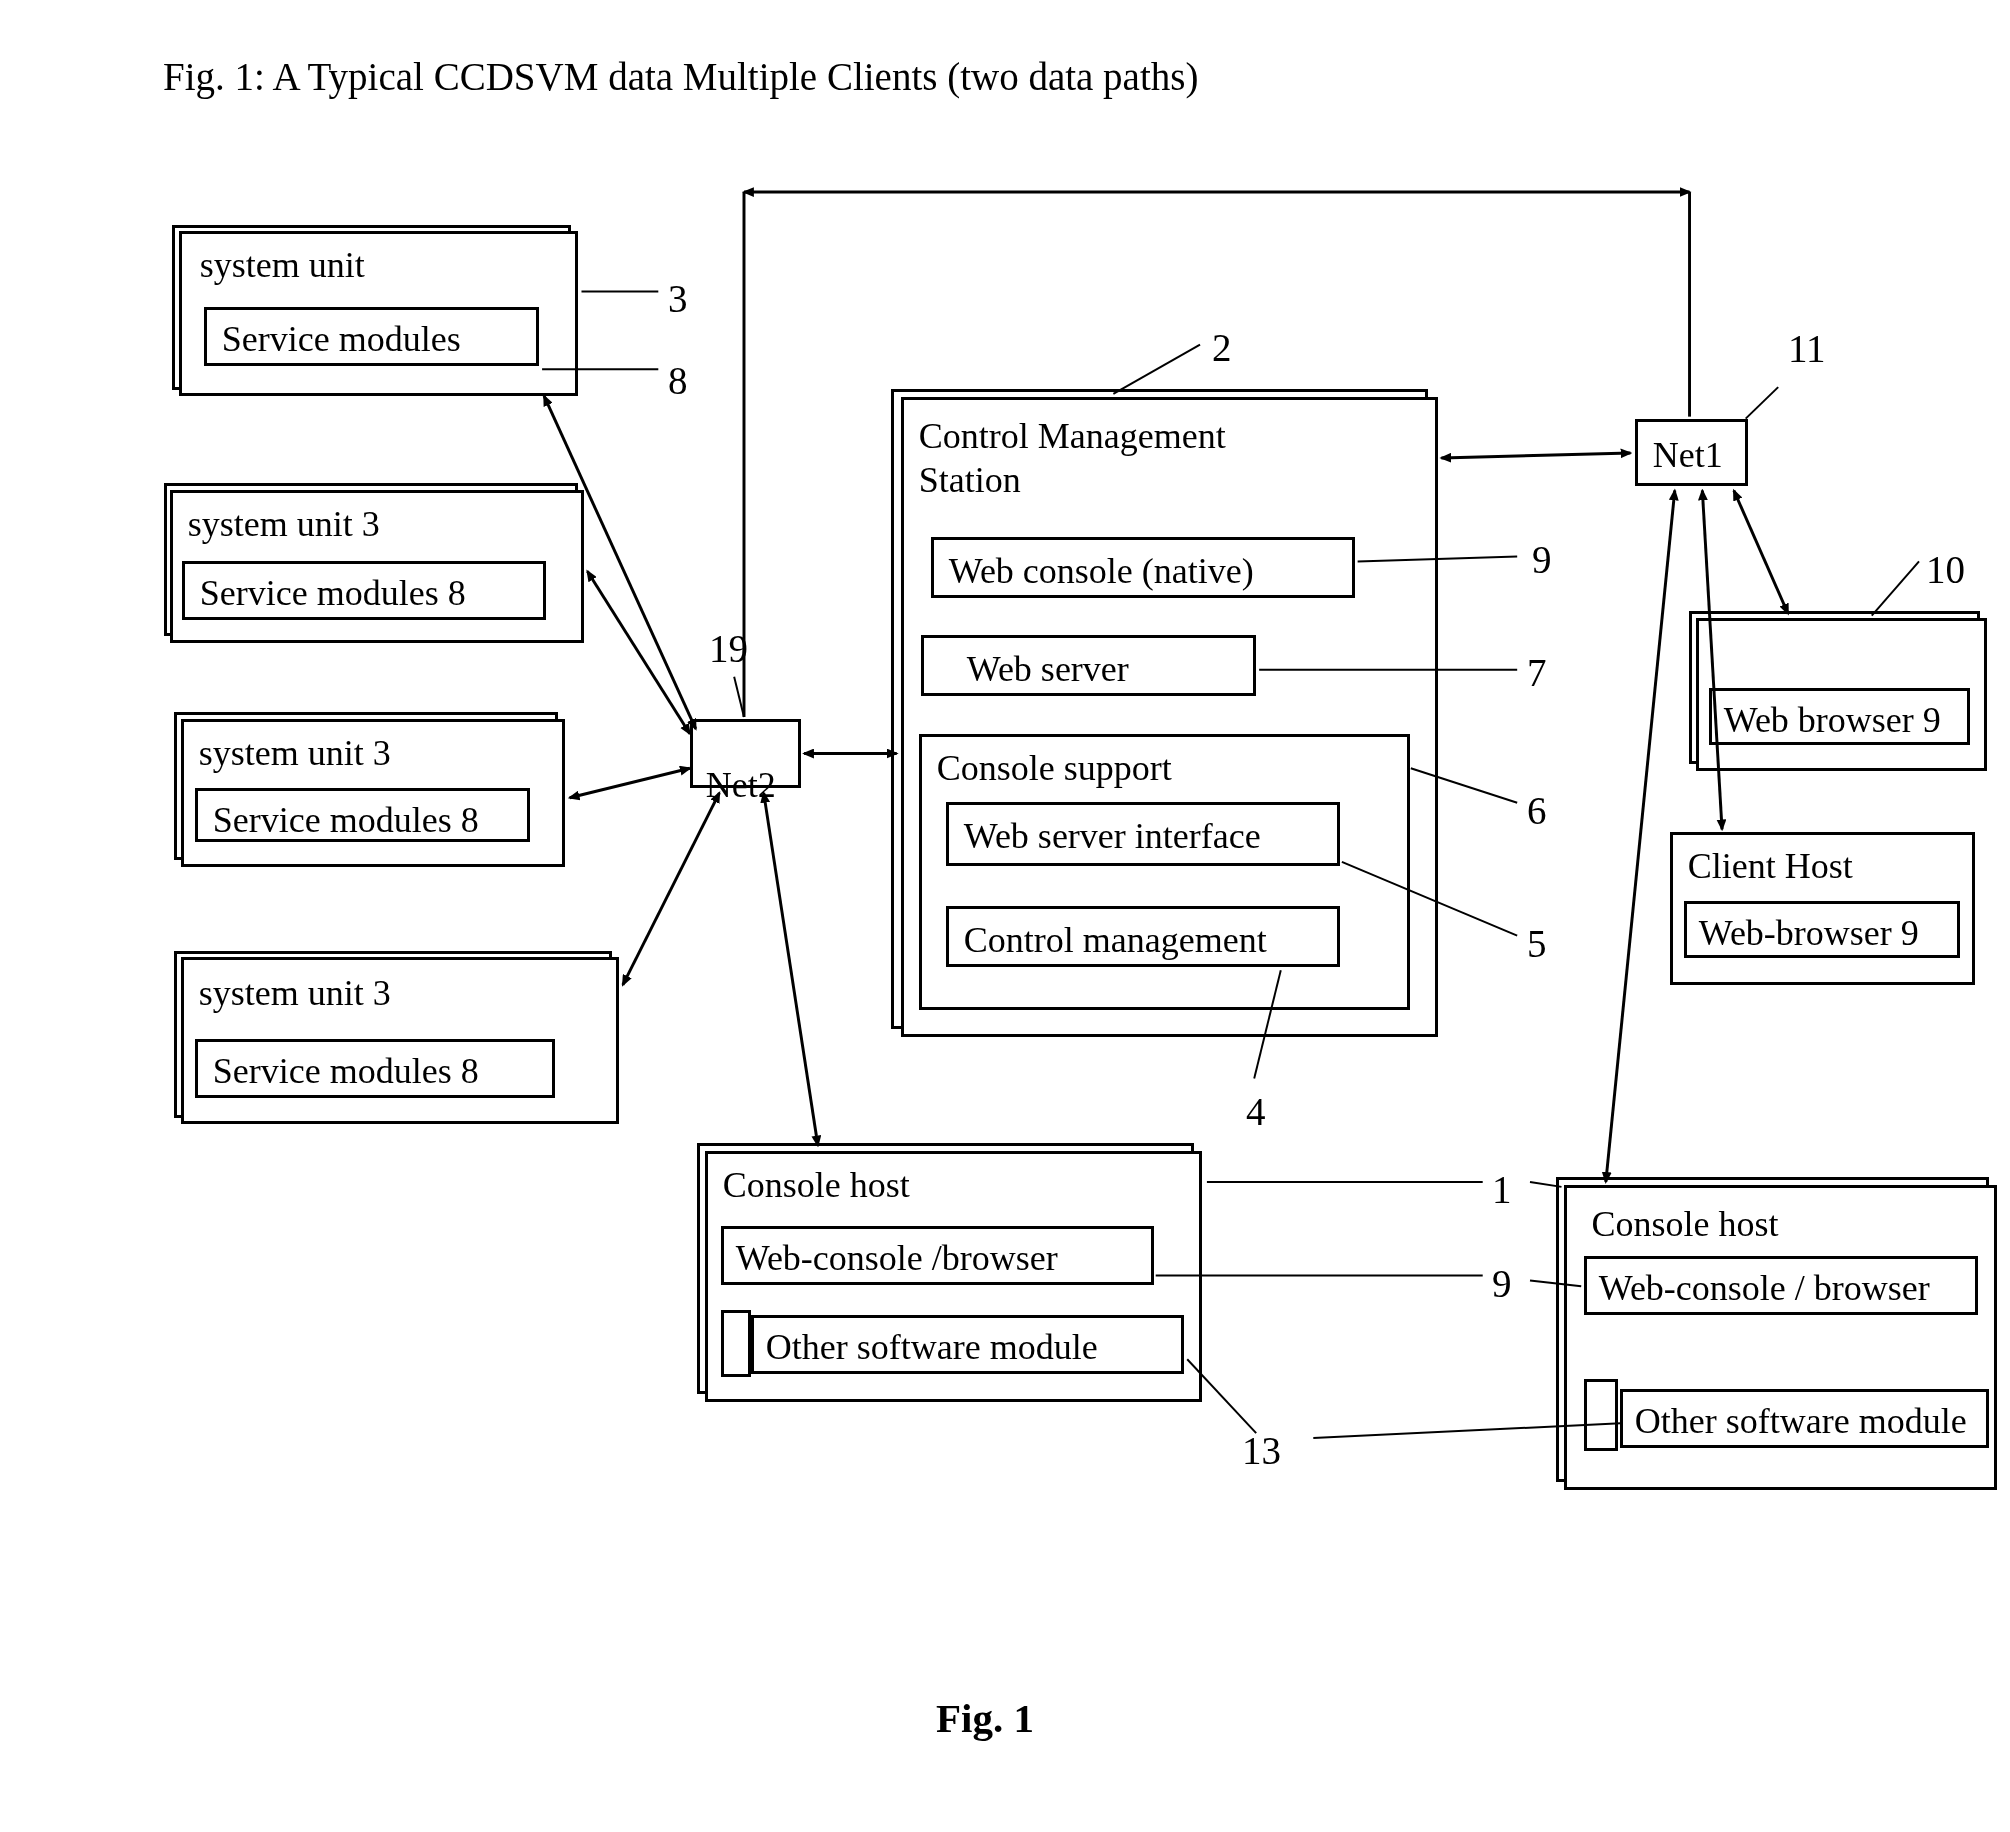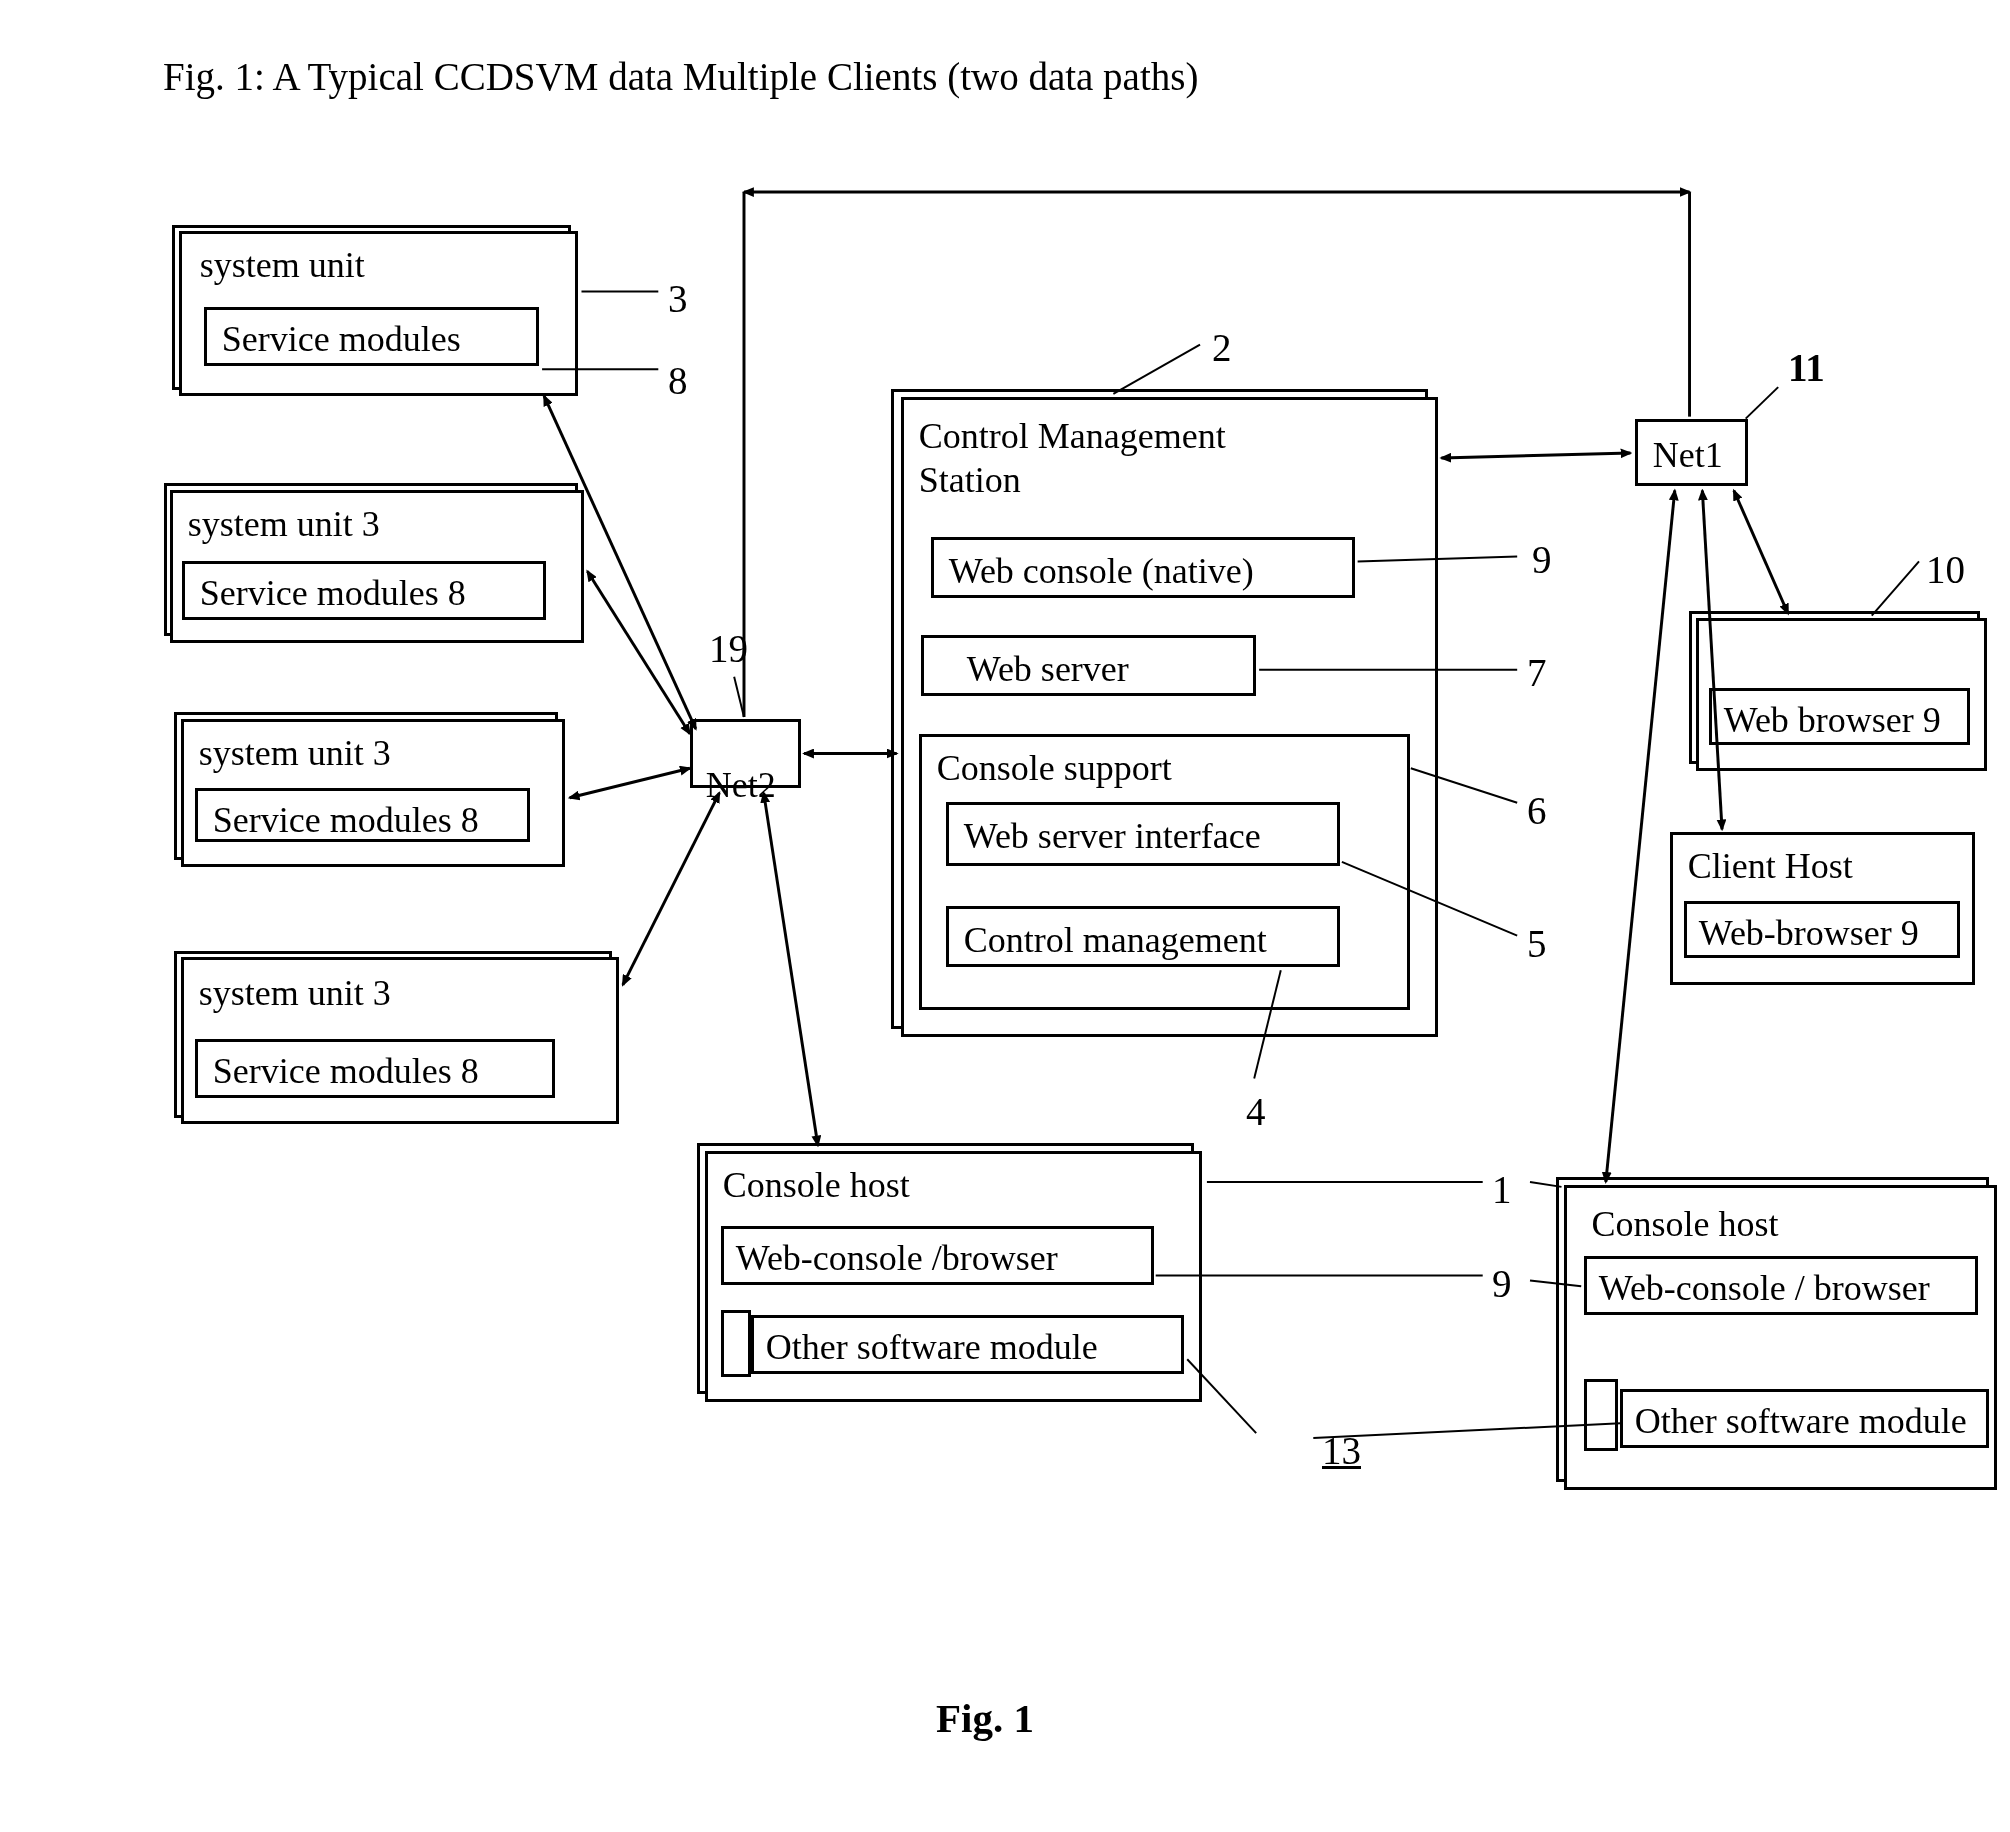--- a/index.html
+++ b/index.html
@@ -165,31 +165,31 @@
   <div class="label" style="left:11.8px; top:7.9px;">Web-console / browser</div>
 </div>
 <div class="inner-box" style="left:1620px; top:1389px; width:369px; height:59px;">
   <div class="label" style="left:11.8px; top:7.9px;">Other software module</div>
 </div>
 <div class="inner-box" style="left:1584px; top:1379px; width:34px; height:72px;"></div>
 
 <div class="num" style="left:668px; top:276px;">3</div>
 <div class="num" style="left:668px; top:358px;">8</div>
 <div class="num" style="left:1212px; top:325px;">2</div>
-<div class="num" style="left:1788px; top:345px;font-weight:bold;">11</div>
+<div class="num" style="left:1788px; top:326px;">11</div>
 <div class="num" style="left:1532px; top:537px;">9</div>
 <div class="num" style="left:1926px; top:547px;">10</div>
 <div class="num" style="left:709px; top:626px;">19</div>
 <div class="num" style="left:1527px; top:650px;">7</div>
 <div class="num" style="left:1527px; top:788px;">6</div>
 <div class="num" style="left:1527px; top:921px;">5</div>
 <div class="num" style="left:1246px; top:1089px;">4</div>
 <div class="num" style="left:1492px; top:1167px;">1</div>
 <div class="num" style="left:1492px; top:1261px;">9</div>
-<div class="num" style="left:1322px; top:1428px;text-decoration:underline;">13</div>
+<div class="num" style="left:1242px; top:1428px;">13</div>
 
 <svg class="conn" viewBox="0 0 2041 1860" width="2011" height="1832">
   <defs>
     <marker id="arrow" markerWidth="12" markerHeight="12" refX="10" refY="5" orient="auto" markerUnits="userSpaceOnUse">
       <path d="M0,0 L12,5 L0,10 Z" fill="#000"></path>
     </marker>
     <marker id="arrowStart" markerWidth="12" markerHeight="12" refX="2" refY="5" orient="auto" markerUnits="userSpaceOnUse">
       <path d="M12,at,0 L0,5 L12,10 Z" fill="#000"></path>
     </marker>
     <marker id="arrowSt" markerWidth="12" markerHeight="12" refX="2" refY="5" orient="auto" markerUnits="userSpaceOnUse">

